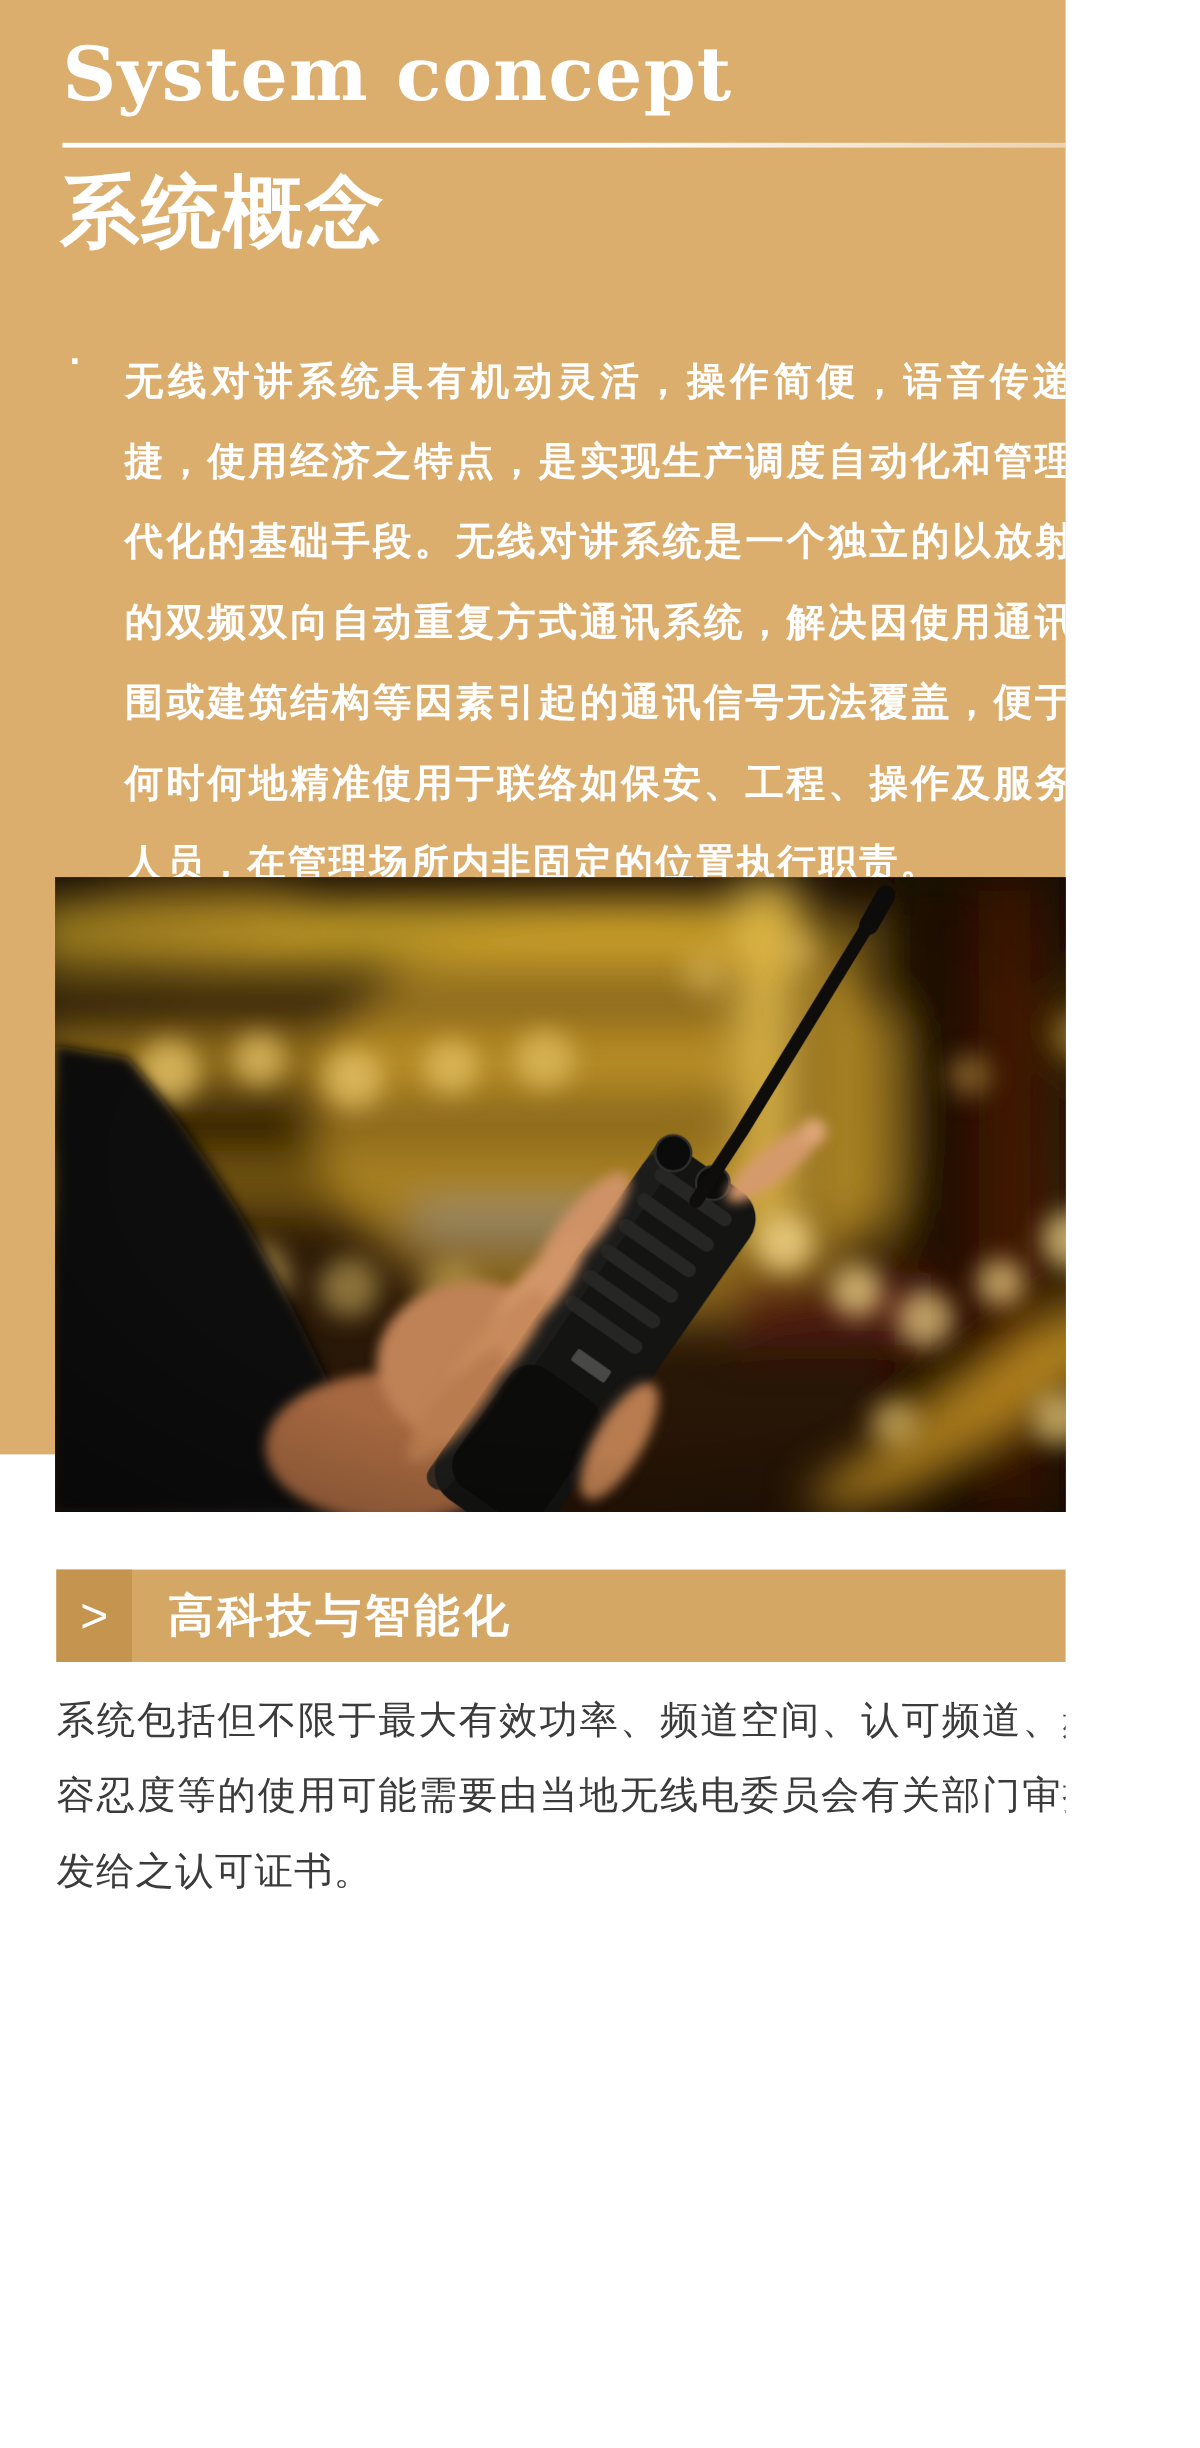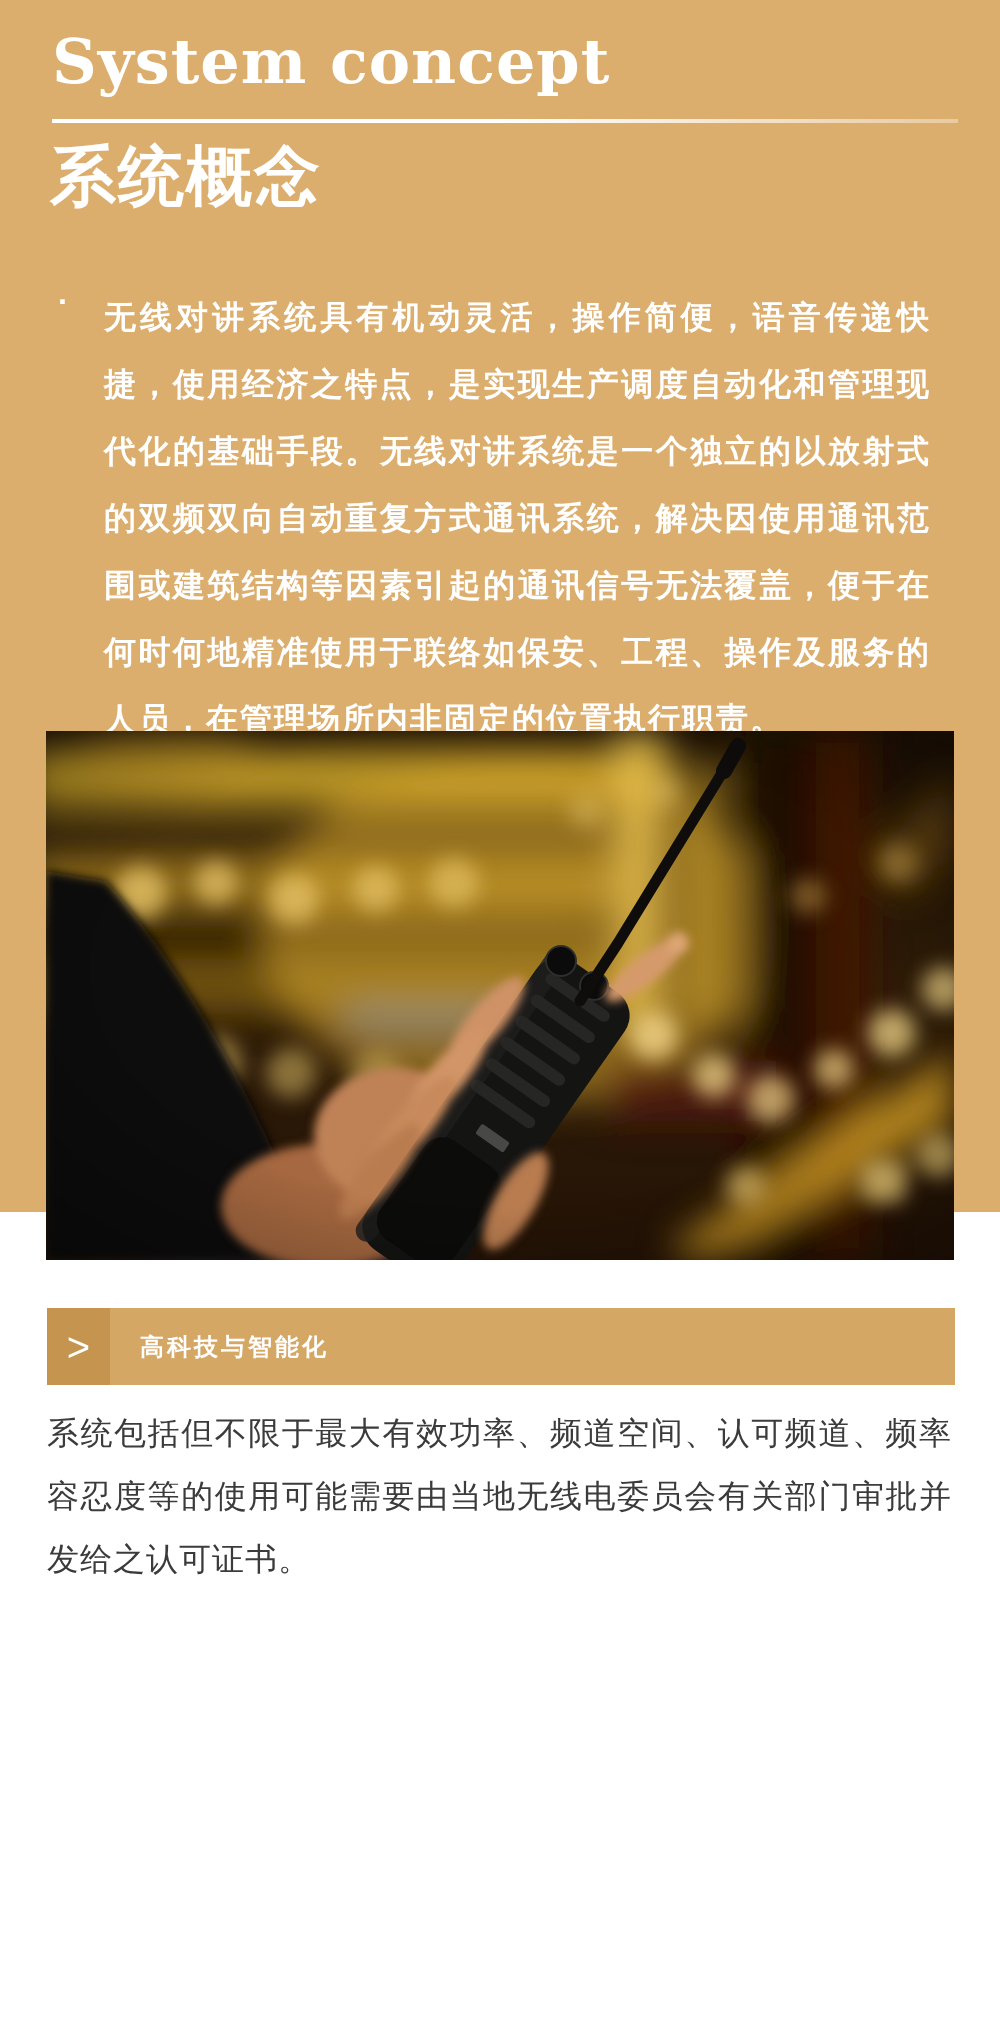--- a/index.html
+++ b/index.html
@@ -1,17 +1,17 @@
 <!DOCTYPE html>
 <html style="--hero_background: #DCAE6E; --section_bar: #D5A765; --section_bar_accent: #C5954F; --body_text: #3B3B3B; --title_text: #FFFFFF;"><head>
 <meta charset="utf-8">
 <style>
   html,body { margin:0; padding:0; background:#ffffff; }
   .page {
-    position:relative; width:1000px; height:2040px;
+    position:relative; width:888px; height:2040px;
     background:#ffffff; overflow:hidden;
     font-family:"Liberation Sans","DejaVu Sans",sans-serif;
   }
   
   .hero {
     position:absolute; left:0; top:0; width:1000px; height:1212px;
     background:var(--hero_background,#DCAE6E);
   }
   .title-en {
     position:absolute; left:52px; top:26px; margin:0;
@@ -50,21 +50,21 @@
   }
   .chevron-box {
     position:absolute; left:0; top:0; width:63px; height:77px;
     background:var(--section_bar_accent,#C5954F);
     display:flex; align-items:center; justify-content:center;
     color:#ffffff; font-size:40px; font-weight:400; line-height:1;
   }
   .section-heading {
     position:absolute; left:93px; top:0; height:77px; margin:0;
     display:flex; align-items:center;
-    color:#ffffff; font-size:24px; font-weight:700; letter-spacing:3px;
+    color:#ffffff; font-size:38px; font-weight:700; letter-spacing:3px;
   }
   .body-text {
     position:absolute; left:47px; top:1402px; width:905px;
     color:var(--body_text,#3B3B3B);
     font-size:32px; line-height:63px; letter-spacing:1px;
     text-align:justify;
   }
   .body-text p { margin:0; }
 </style>
 </head>

